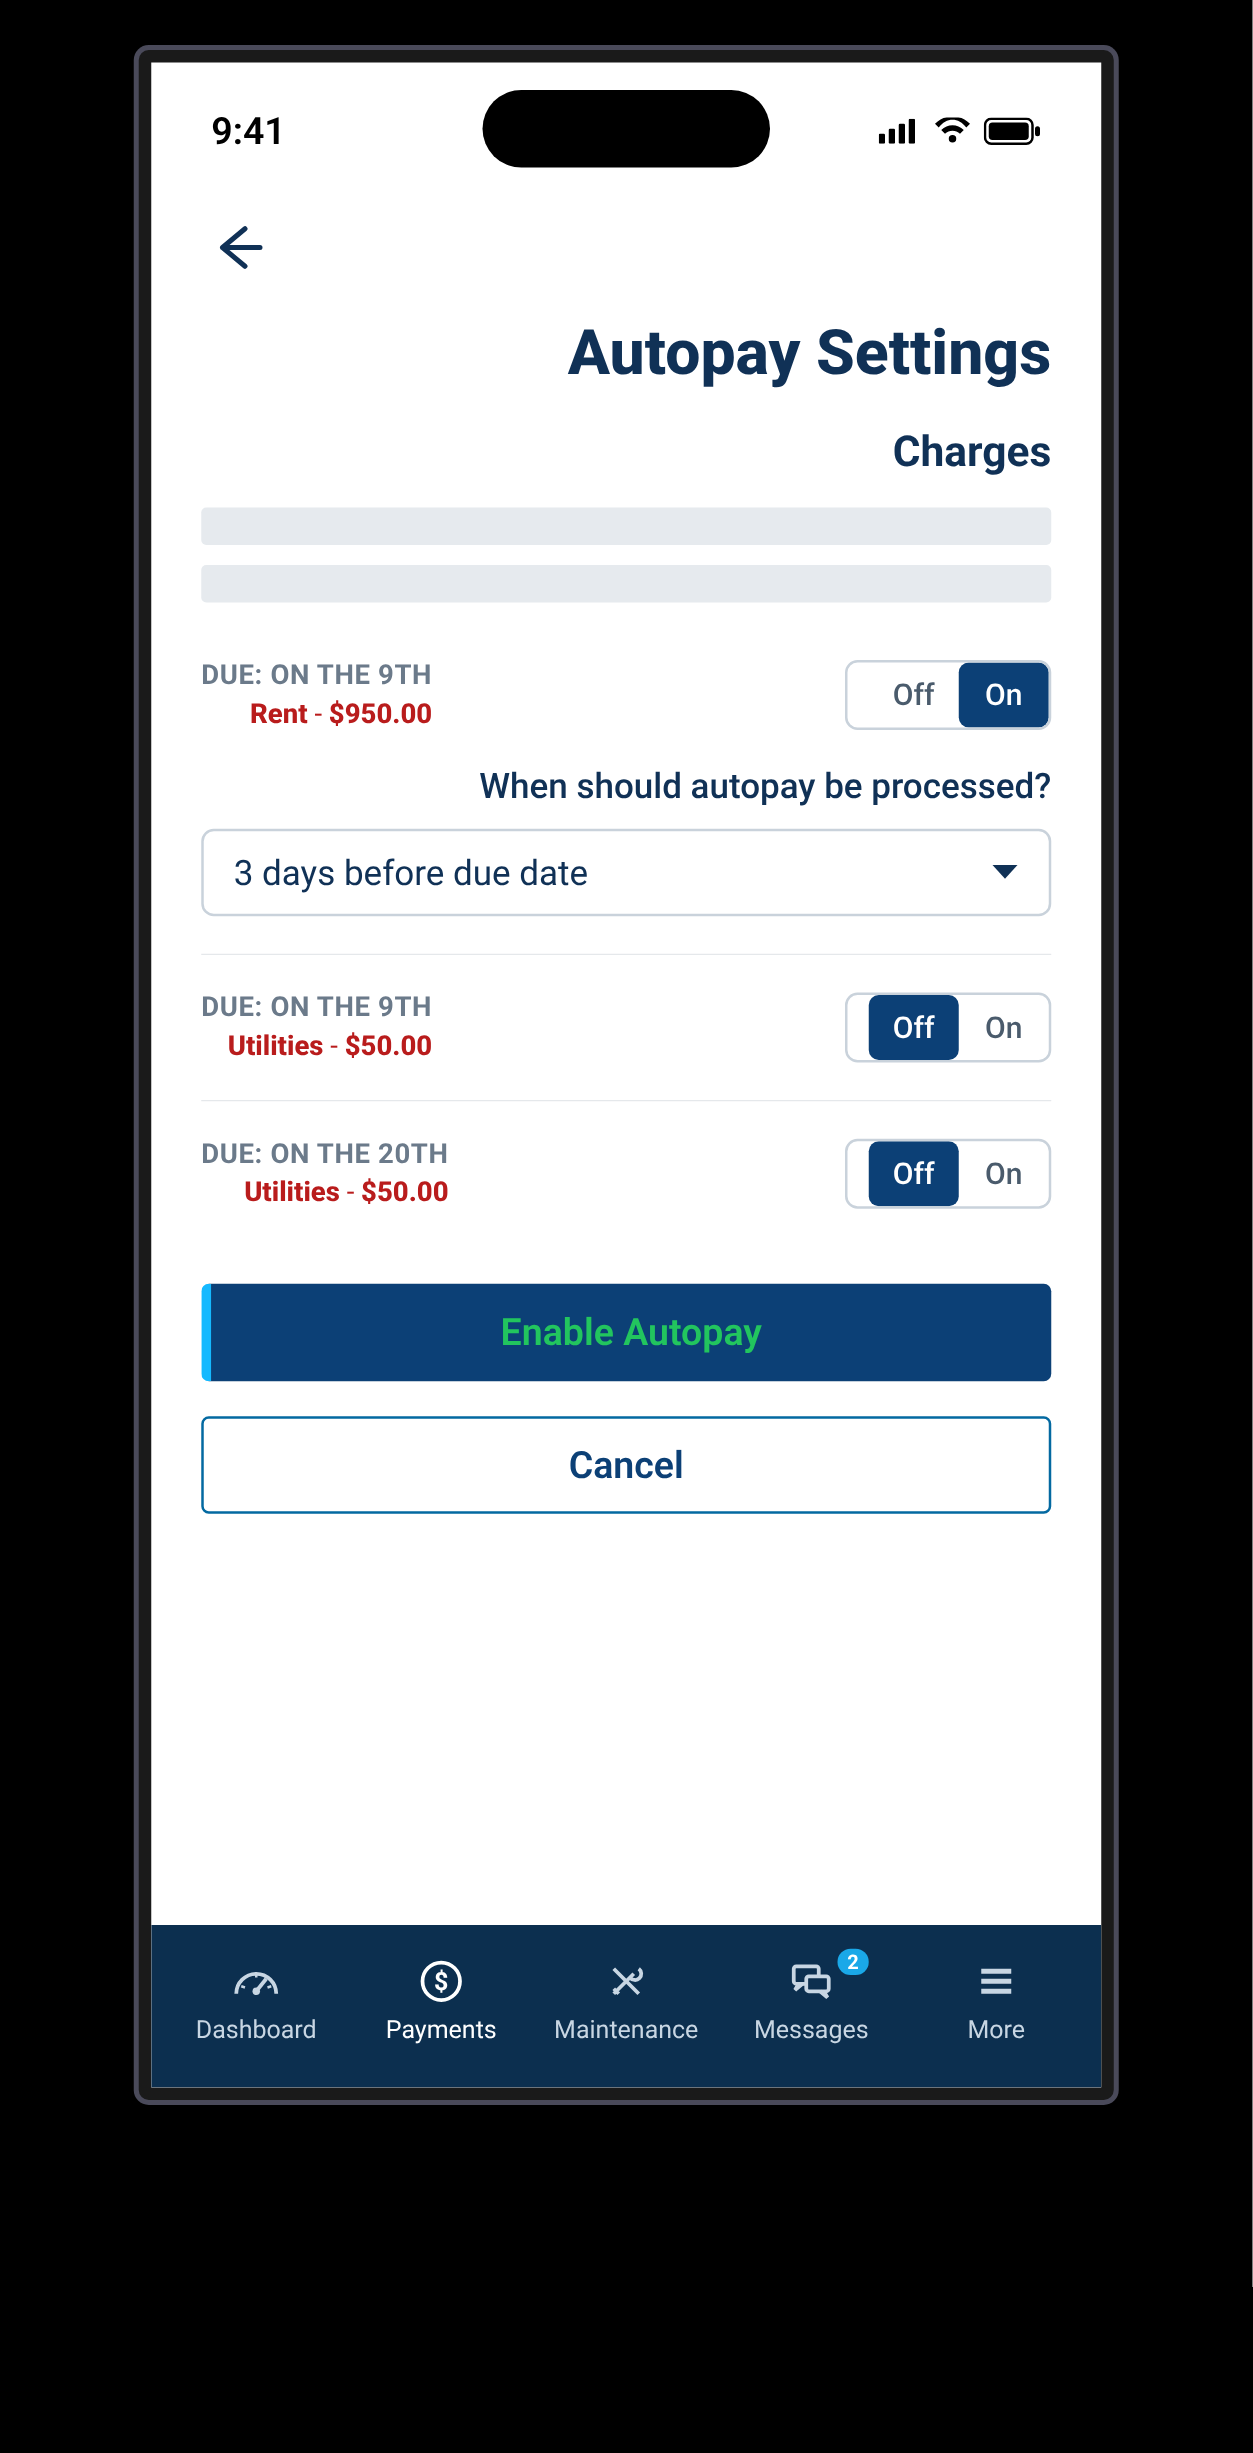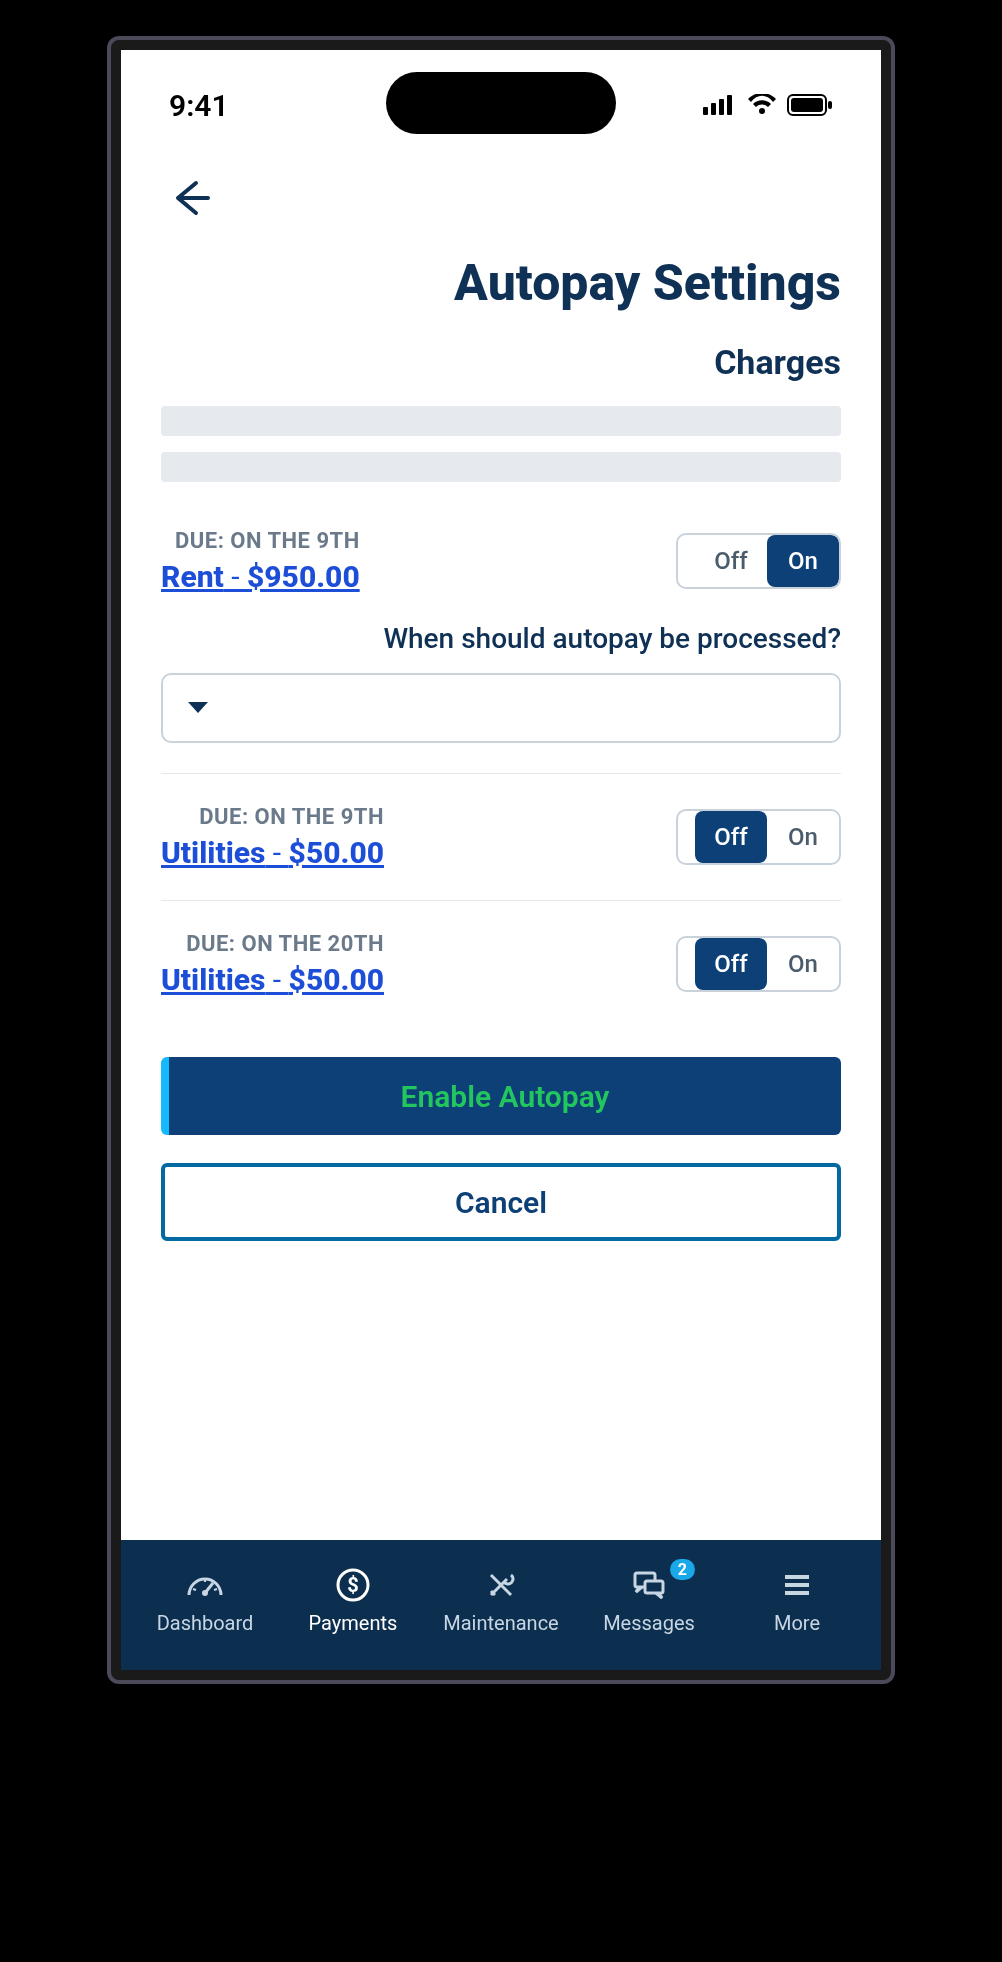--- a/index.html
+++ b/index.html
@@ -91,24 +91,23 @@
     align-items:center;
     gap:24px;
   }
   .charge-info .due {
     font-size:22px;
     font-weight:700;
     color:#6b7a8a;
     letter-spacing:.5px;
   }
   .charge-info .line {
-    font-size:30px;
-    color:#1d4ed8;
+    font-size:22px;
+    color:#b91c1c;
     margin-top:6px;
-    text-decoration:underline;
   }
   .charge-info .line b { font-weight:800; }
   .toggle {
     display:flex;
     border:2px solid #c9d2db;
     border-radius:10px;
     overflow:hidden;
     height:56px;
     padding-left:17px;
   }
@@ -157,21 +156,21 @@
     display:flex;
     align-items:center;
     justify-content:center;
     cursor:pointer;
     border-left:8px solid #15b9ff;
   }
   .btn-secondary {
     margin-top:28px;
     height:78px;
     border-radius:6px;
-    border:4px solid #0369a1;
+    border:2px solid #0369a1;
     color:#0c4076;
     font-size:30px;
     font-weight:600;
     display:flex;
     align-items:center;
     justify-content:center;
     cursor:pointer;
   }
   .tabbar {
     height:130px;
@@ -253,20 +252,21 @@
           <div class="due"><span>DUE:</span> <span>ON THE 9TH</span></div>
           <div class="line"><b>Rent</b><span> - </span><b>$950.00</b></div>
         </div>
         <div class="toggle">
           <div>Off</div>
           <div class="active">On</div>
         </div>
       </div>
       <div class="question">When should autopay be processed?</div>
       <div class="select">
+        <span>3 days before due date</span>
         <svg width="22" height="14" viewBox="0 0 22 14">
             <path d="M1 1 L11 12 L21 1" fill="#103156"></path>
           </svg>
       </div>
     </div>
 
     <div class="charge">
       <div class="charge-row">
         <div class="charge-info">
           <div class="due"><span>DUE:</span> <span>ON THE 9TH</span></div>

